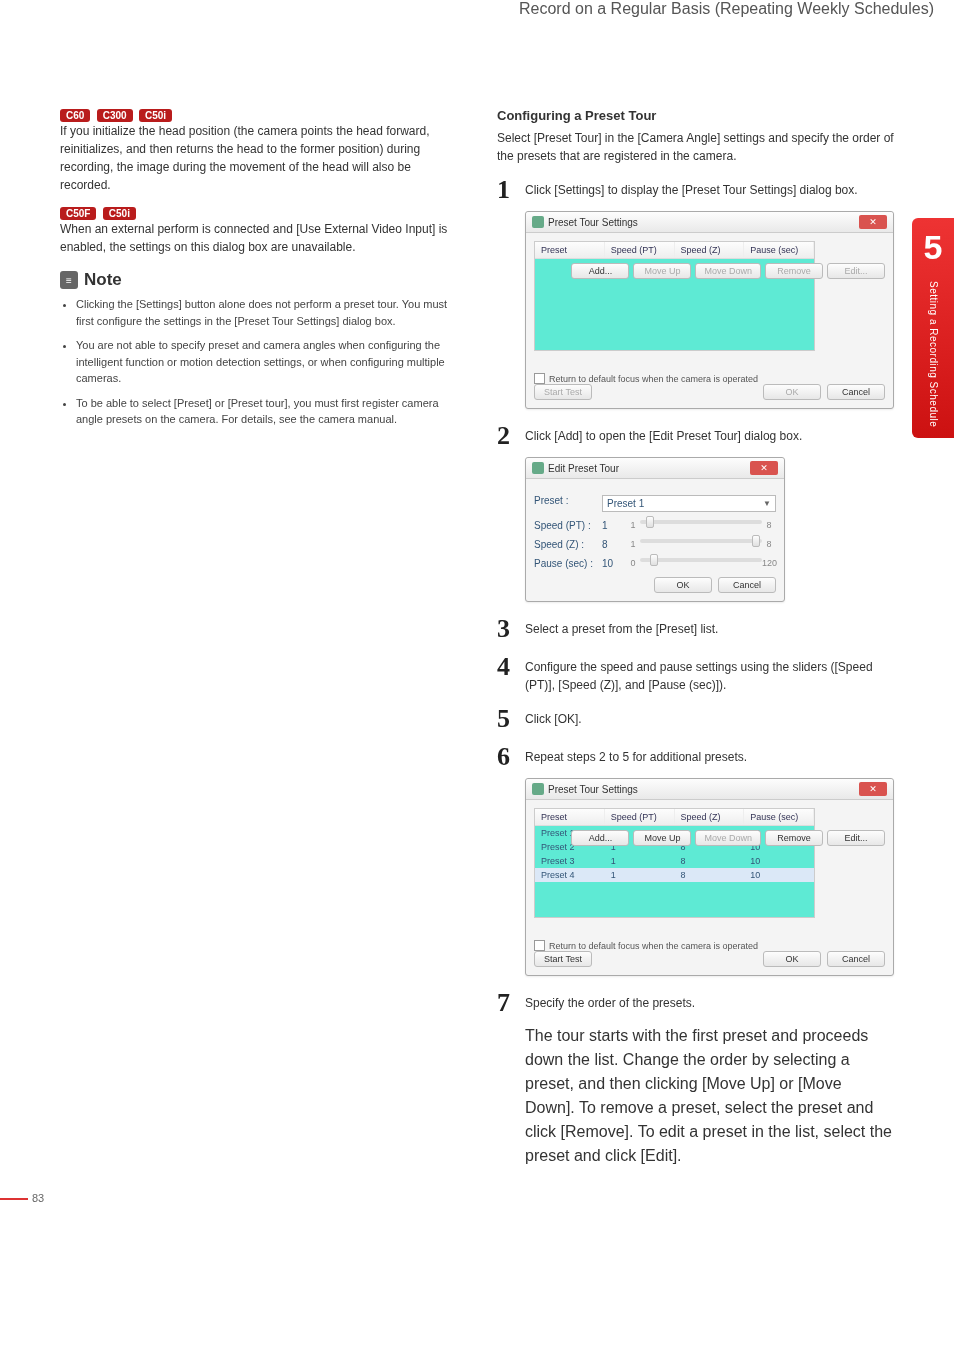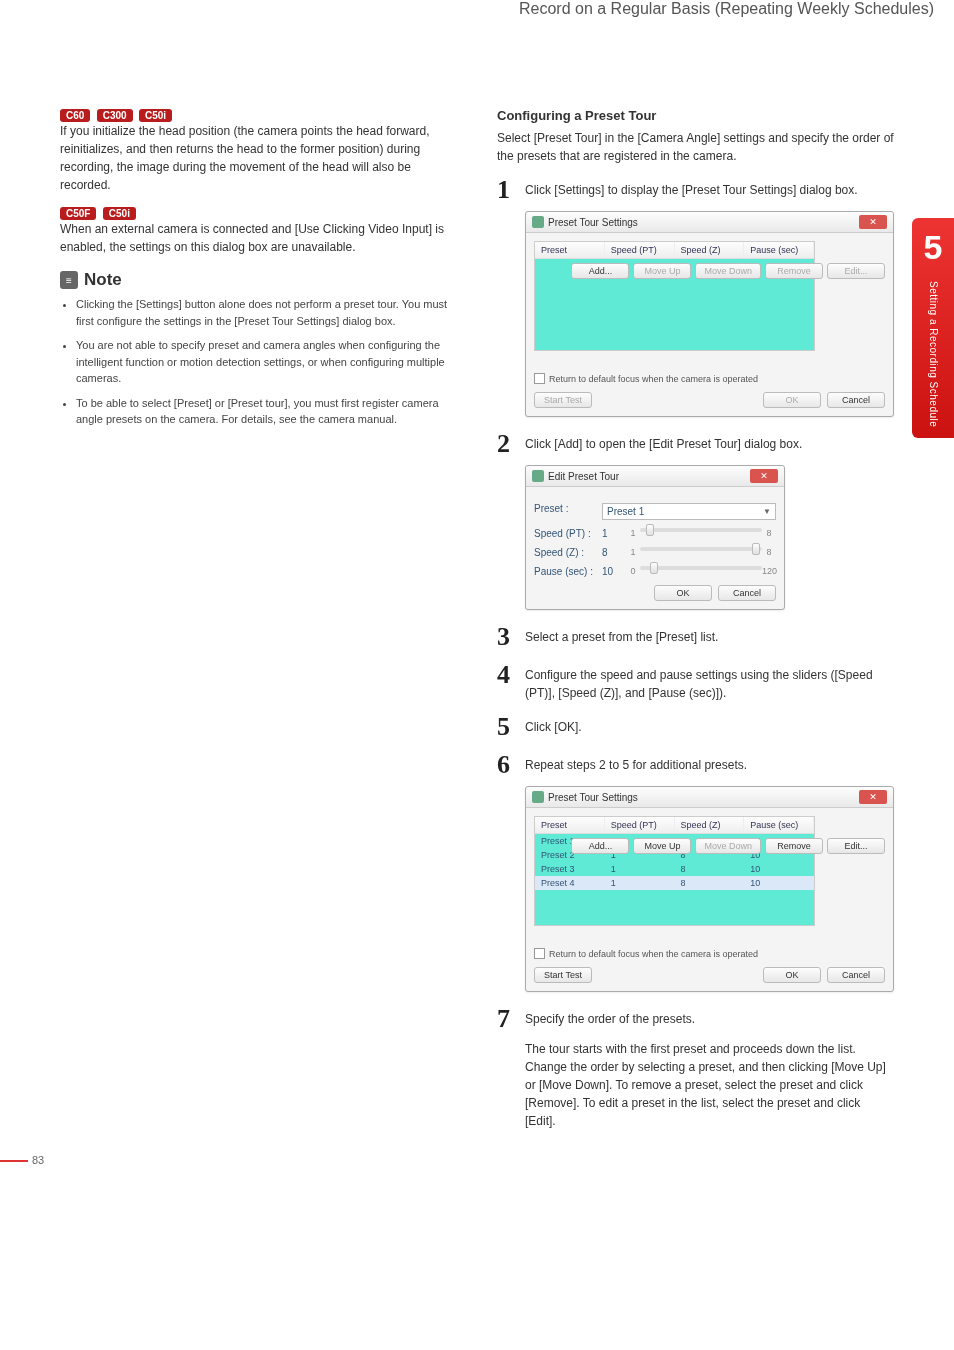--- a/index.html
+++ b/index.html
@@ -13,21 +13,21 @@
   p { font-size: 12px; line-height: 1.5; color: #333; margin-bottom: 12px; }
   .note-head { display: flex; align-items: center; gap: 6px; margin: 14px 0 6px; }
   .note-icon { width: 18px; height: 18px; background: #666; border-radius: 3px; display: flex; align-items: center; justify-content: center; color: #fff; font-size: 10px; }
   .note-head b { font-size: 17px; }
   ul.notes { list-style: disc; padding-left: 16px; }
   ul.notes li { font-size: 11px; line-height: 1.5; color: #444; margin-bottom: 8px; }
   h4 { font-size: 13px; font-weight: bold; margin-bottom: 6px; }
   .step { display: flex; gap: 8px; margin: 12px 0 8px; align-items: flex-start; }
   .step-num { font-family: Georgia, serif; font-size: 26px; font-weight: bold; color: #222; line-height: 1; min-width: 20px; }
   .step-text { font-size: 12px; line-height: 1.5; padding-top: 4px; flex: 1; }
-  .step-body { margin-left: 28px; font-size: 12px; line-height: 1.5; }
+  .step-body { margin-left: 28px; font-size: 16px; line-height: 1.5; }
 
   
   .dialog { border: 1px solid #aaa; border-radius: 3px; margin: 8px 0 14px 28px; background: #f4f4f4; font-size: 10px; box-shadow: 0 1px 2px rgba(0,0,0,0.08); }
   .dialog.narrow { width: 260px; }
   .titlebar { display: flex; align-items: center; justify-content: space-between; background: linear-gradient(#fdfdfd,#e9e9e9); padding: 3px 6px; border-bottom: 1px solid #ccc; border-radius: 3px 3px 0 0; }
   .titlebar .t-left { display: flex; align-items: center; gap: 4px; }
   .titlebar .ico { width: 12px; height: 12px; background: #6a8; border-radius: 2px; }
   .titlebar span.title-text { font-size: 10px; color: #333; }
   .closebox { width: 28px; height: 14px; background: #d9534f; border-radius: 2px; color: #fff; display: flex; align-items: center; justify-content: center; font-size: 9px; }
   .dlg-body { padding: 8px; }
@@ -36,21 +36,21 @@
   .list-head div { flex: 1; padding: 3px 6px; font-size: 9px; color: #335; border-right: 1px solid #eee; }
   .list-row { display: flex; }
   .list-row div { flex: 1; padding: 2px 6px; font-size: 9px; color: #357; }
   .list-row.sel { background: #dbe8f7; }
   .dlg-right-buttons { position: absolute; right: 8px; top: 30px; display: flex; gap: 4px; }
   .dlg-wrap { position: relative; }
   .btn { background: linear-gradient(#fdfdfd,#e7e7e7); border: 1px solid #bbb; border-radius: 3px; padding: 2px 8px; font-size: 9px; color: #333; min-width: 58px; text-align: center; }
   .btn.disabled { color: #aaa; }
   .chk-row { display: flex; align-items: center; gap: 4px; margin-top: 22px; font-size: 9px; color: #555; }
   .chk { width: 11px; height: 11px; border: 1px solid #999; background: #fff; }
-  .bottom-row { display: flex; justify-content: space-between; align-items: flex-end; margin-top: 8px; gap: 6px; }
+  .bottom-row { display: flex; justify-content: space-between; align-items: flex-end; gap: 6px; }
   .bottom-row .right { display: flex; gap: 6px; }
 
   
   .edit-row { display: flex; align-items: flex-start; margin: 8px 0; font-size: 10px; color: #357; }
   .edit-row .lbl { width: 68px; }
   .edit-row .val { width: 24px; color: #357; }
   .edit-row .minmax { width: 14px; text-align: center; color: #888; font-size: 9px; }
   .slider { flex: 1; height: 4px; background: #ddd; border-radius: 2px; position: relative; }
   .slider .thumb { position: absolute; top: -4px; width: 8px; height: 12px; background: linear-gradient(#fdfdfd,#e0e0e0); border: 1px solid #bbb; border-radius: 2px; }
   .dropdown { flex: 1; background: #fff; border: 1px solid #bbb; padding: 2px 4px; display: flex; justify-content: space-between; align-items: center; }
@@ -77,21 +77,21 @@
       <span class="badge">C60</span>
       <span class="badge">C300</span>
       <span class="badge">C50i</span>
     </div>
     <p>If you initialize the head position (the camera points the head forward, reinitializes, and then returns the head to the former position) during recording, the image during the movement of the head will also be recorded.</p>
 
     <div>
       <span class="badge">C50F</span>
       <span class="badge">C50i</span>
     </div>
-    <p>When an external camera is connected and [Use Clicking Video Input] is enabled, the settings on this dialog box are unavailable.</p>
+    <p>When an external perform is connected and [Use External Video Input] is enabled, the settings on this dialog box are unavailable.</p>
 
     <div class="note-head">
       <div class="note-icon">≡</div>
       <b>Note</b>
     </div>
     <ul class="notes">
       <li>Clicking the [Settings] button alone does not perform a preset tour. You must first configure the settings in the [Preset Tour Settings] dialog box.</li>
       <li>You are not able to specify preset and camera angles when configuring the intelligent function or motion detection settings, or when configuring multiple cameras.</li>
       <li>To be able to select [Preset] or [Preset tour], you must first register camera angle presets on the camera. For details, see the camera manual.</li>
     </ul>

